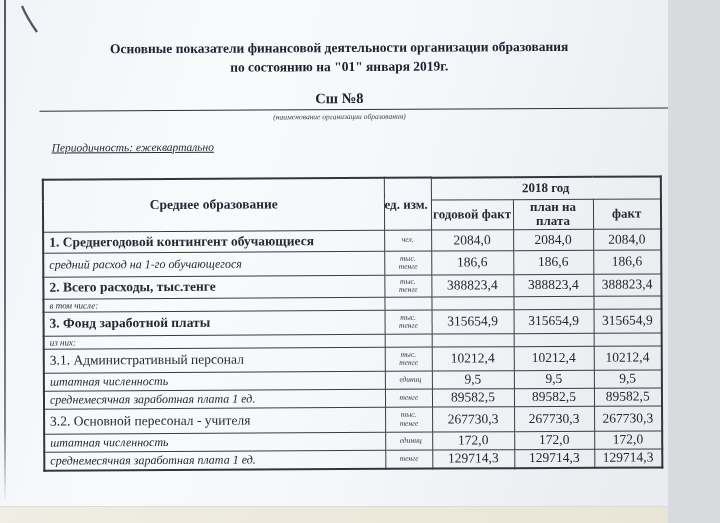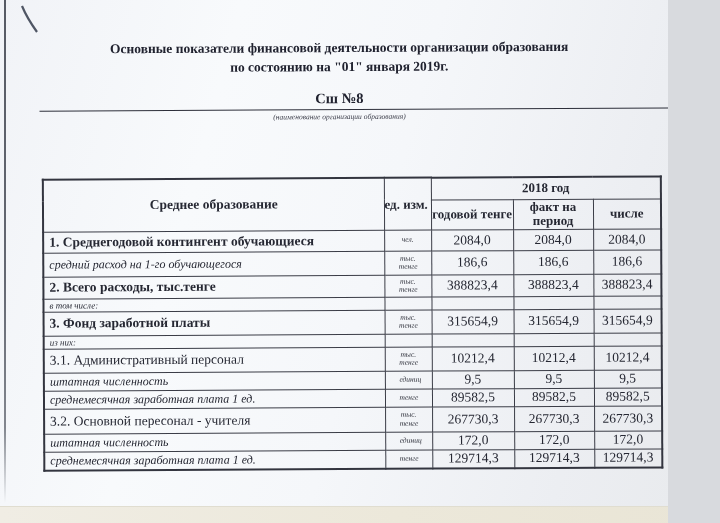--- a/index.html
+++ b/index.html
@@ -81,39 +81,40 @@
   <div class="content">
     <div class="title">
       <div>Основные показатели финансовой деятельности организации образования</div>
       <div>по состоянию на "01" января 2019г.</div>
     </div>
 
     <div class="org-name">Сш №8</div>
     <div class="org-underline"></div>
     <div class="org-caption">(наименование организации образования)</div>
 
+    <div class="periodicity">Периодичность: ежеквартально</div>
 
     <table class="tbl">
       <colgroup>
         <col style="width:341px">
           <col style="width:47px">
           <col style="width:82px">
           <col style="width:80px">
           <col style="width:68px">
       </colgroup>
       <thead>
         <tr class="hr1">
           <th class="h-main" rowspan="2">Среднее образование</th>
           <th class="h-unit" rowspan="2">ед. изм.</th>
           <th class="h-year" colspan="3">2018 год</th>
         </tr>
         <tr class="hr2">
-          <th class="h-sub">годовой тенге</th>
-          <th class="h-sub">факт на период</th>
-          <th class="h-sub">числе</th>
+          <th class="h-sub">годовой факт</th>
+          <th class="h-sub">план на плата</th>
+          <th class="h-sub">факт</th>
         </tr>
       </thead>
       <tbody>
         <tr class="r-b">
           <td class="lab">1. Среднегодовой контингент обучающиеся</td>
           <td class="unit">чел.</td>
           <td class="val">2084,0</td>
           <td class="val">2084,0</td>
           <td class="val">2084,0</td>
         </tr>

